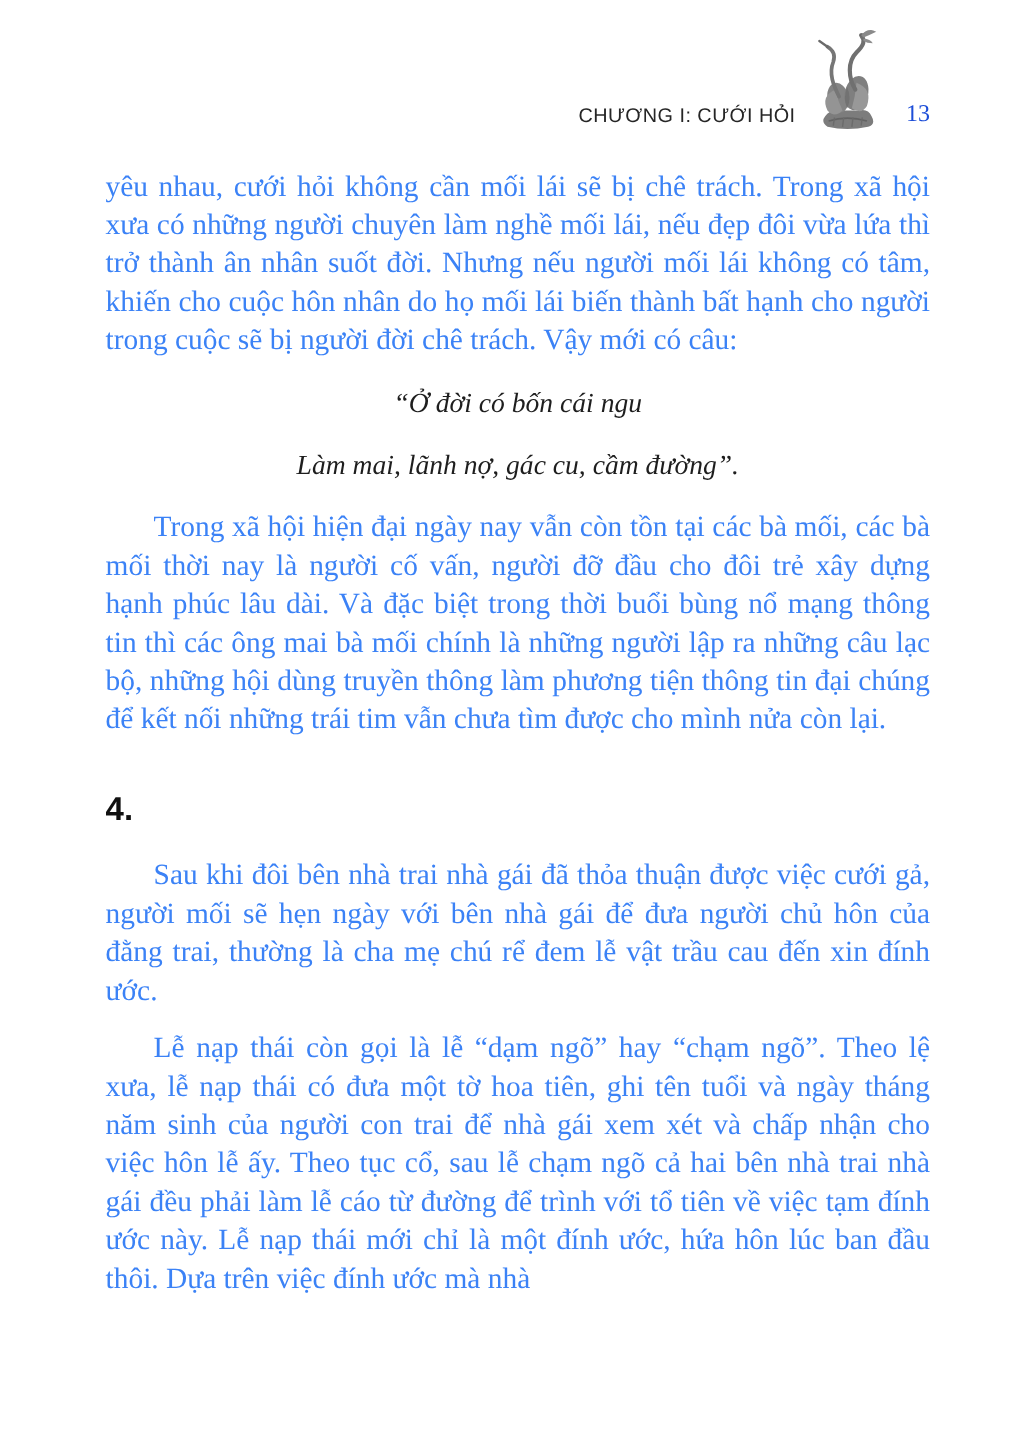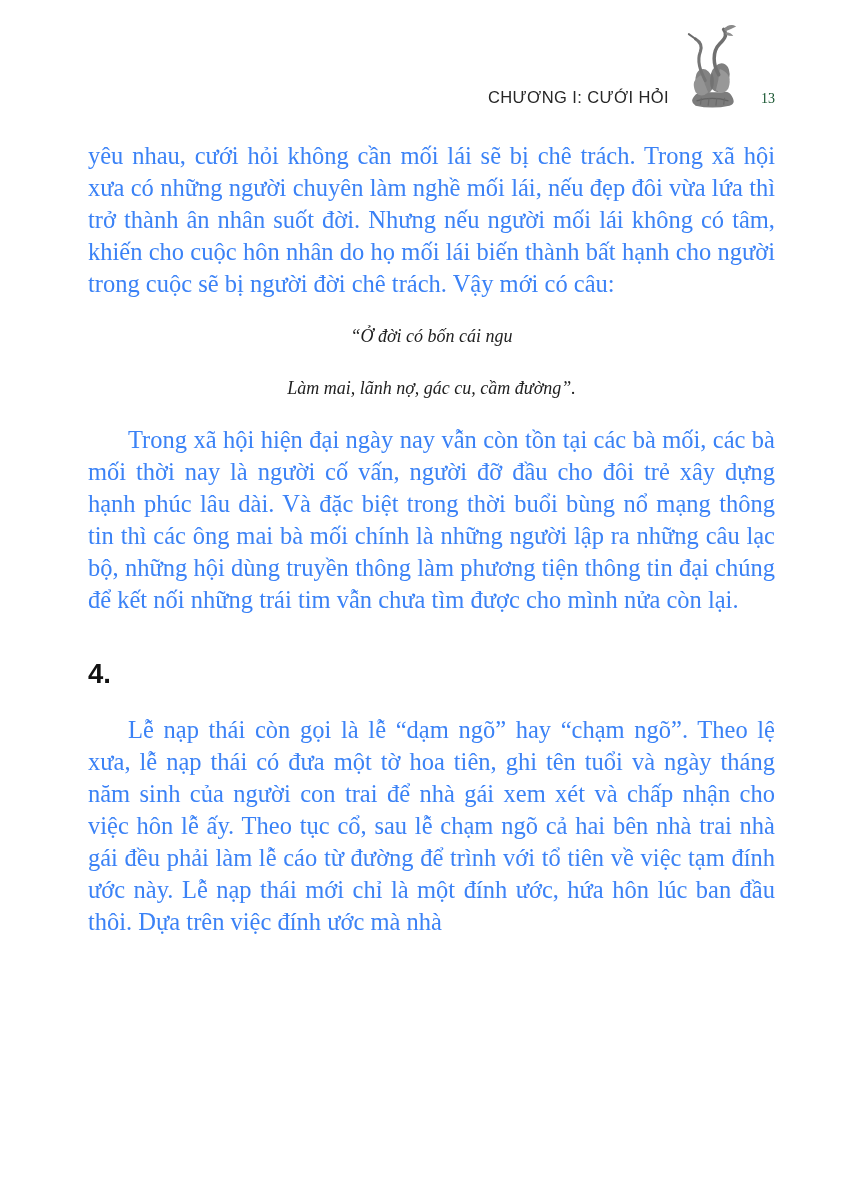--- a/index.html
+++ b/index.html
@@ -36,22 +36,22 @@
     white-space: nowrap;
   }
   .ornament {
     display: inline-block;
     width: 58px;
     height: 86px;
     flex: 0 0 auto;
   }
   .page-number {
     font-family: "Liberation Serif", serif;
-    font-size: 14px;
-    color: #14532d;
+    font-size: 20px;
+    color: #1d4ed8;
     padding-bottom: 3px;
     margin-left: 6px;
   }
   
   .body-text {
     margin-top: 30px;
   }
   .para {
     font-family: "Liberation Serif", serif;
     font-size: 24.5px;
@@ -60,21 +60,21 @@
     text-align: justify;
     margin: 0 0 16px 0;
     text-indent: 40px;
   }
   .para.noindent {
     text-indent: 0;
   }
   .quote {
     font-family: "Liberation Serif", serif;
     font-style: italic;
-    font-size: 18px;
+    font-size: 23px;
     line-height: 32px;
     color: #1e1e1e;
     text-align: center;
     margin: 20px 0;
     text-indent: 0;
   }
   .section-heading {
     display: flex;
     align-items: baseline;
     font-family: "Liberation Sans", sans-serif;
@@ -132,17 +132,18 @@
     <p class="quote">“Ở đời có bốn cái ngu</p>
 
     <p class="quote">Làm mai, lãnh nợ, gác cu, cầm đường”.</p>
 
     <p class="para">Trong xã hội hiện đại ngày nay vẫn còn tồn tại các bà mối, các bà mối thời nay là người cố vấn, người đỡ đầu cho đôi trẻ xây dựng hạnh phúc lâu dài. Và đặc biệt trong thời buổi bùng nổ mạng thông tin thì các ông mai bà mối chính là những người lập ra những câu lạc bộ, những hội dùng truyền thông làm phương tiện thông tin đại chúng để kết nối những trái tim vẫn chưa tìm được cho mình nửa còn lại.</p>
 
     <h2 class="section-heading">
       <span class="section-number">4.</span>
     </h2>
 
+    <p class="para">Sau khi đôi bên nhà trai nhà gái đã thỏa thuận được việc cưới gả, người mối sẽ hẹn ngày với bên nhà gái để đưa người chủ hôn của đằng trai, thường là cha mẹ chú rể đem lễ vật trầu cau đến xin đính ước.</p>
 
     <p class="para">Lễ nạp thái còn gọi là lễ “dạm ngõ” hay “chạm ngõ”. Theo lệ xưa, lễ nạp thái có đưa một tờ hoa tiên, ghi tên tuổi và ngày tháng năm sinh của người con trai để nhà gái xem xét và chấp nhận cho việc hôn lễ ấy. Theo tục cổ, sau lễ chạm ngõ cả hai bên nhà trai nhà gái đều phải làm lễ cáo từ đường để trình với tổ tiên về việc tạm đính ước này. Lễ nạp thái mới chỉ là một đính ước, hứa hôn lúc ban đầu thôi. Dựa trên việc đính ước mà nhà</p>
 
   </main>
 </div>
 
 </body></html>

